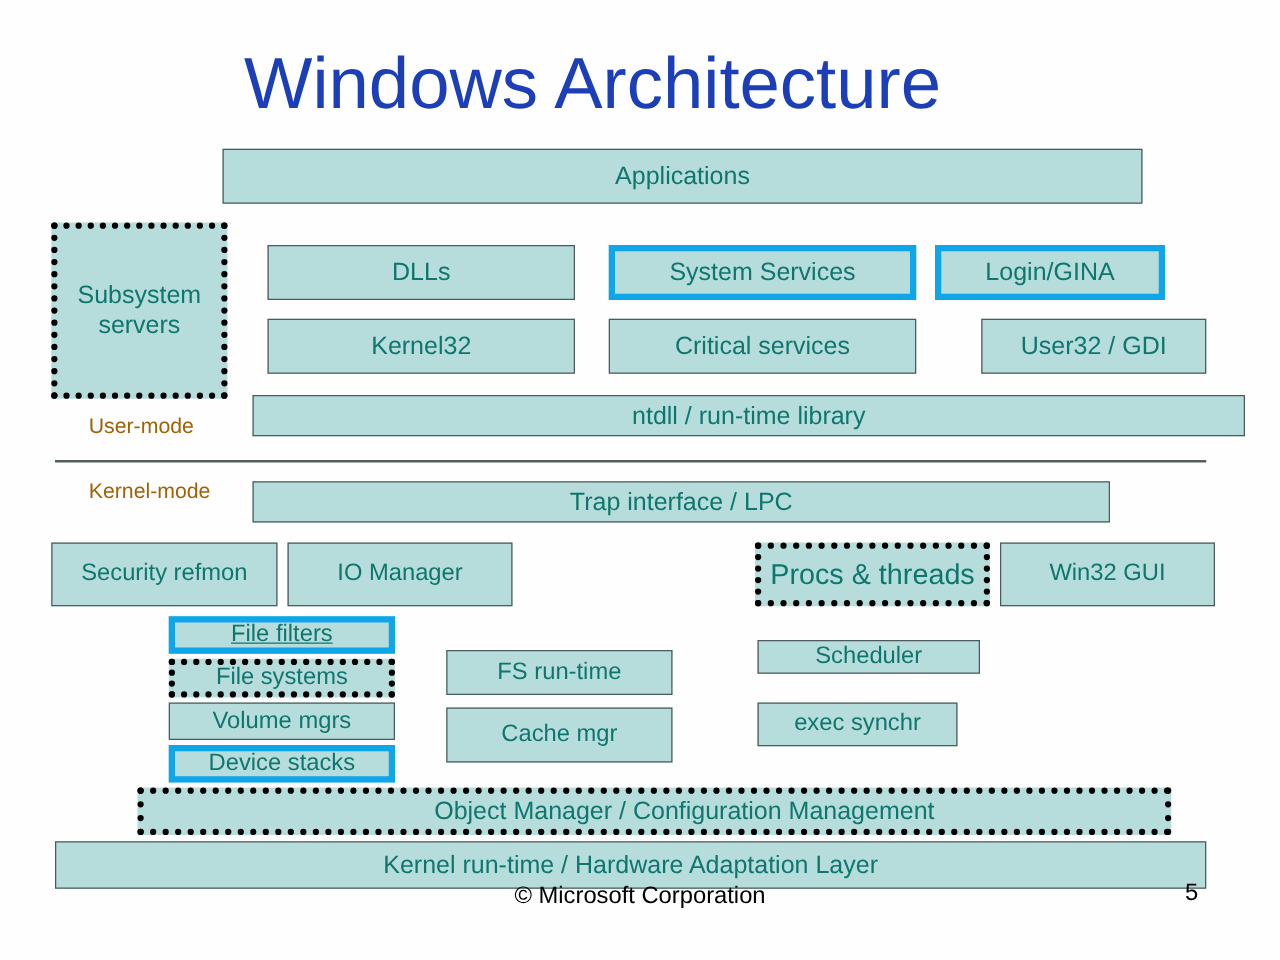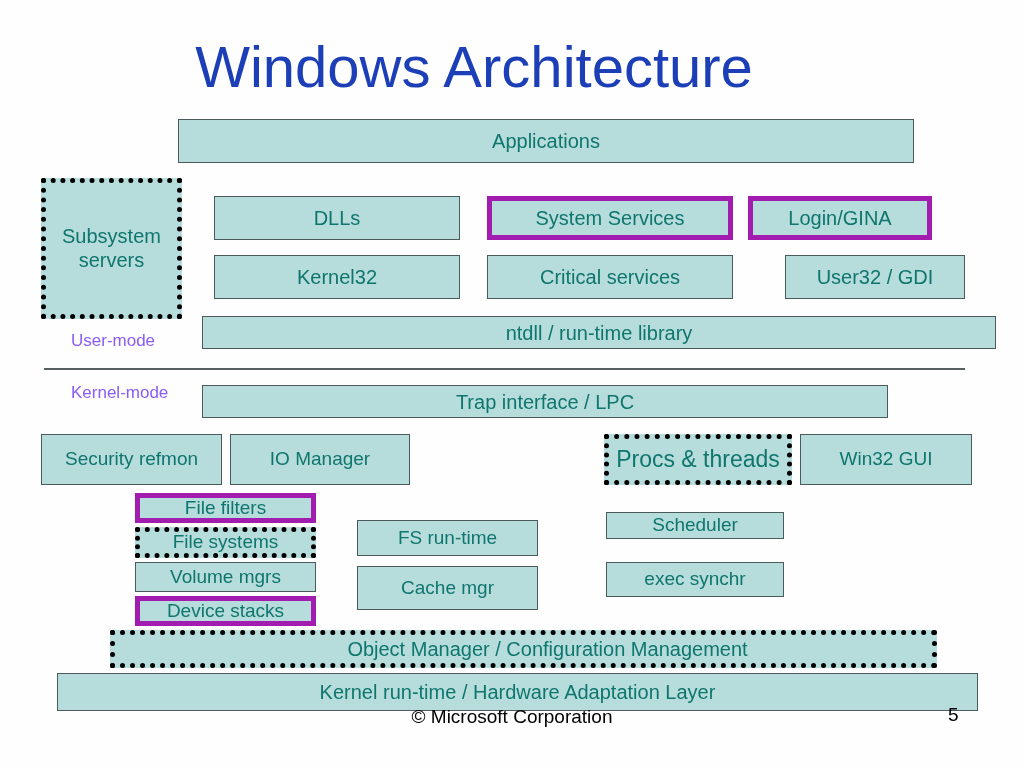--- a/index.html
+++ b/index.html
@@ -37,28 +37,28 @@
     color: #0f766e;
     font-size: 20px;
     text-align: center;
     line-height: 1.1;
     white-space: nowrap;
   }
   .thin {
     border: 1.4px solid #4b5b5b;
   }
   .thick {
-    border: 5px solid #a21caf;
+    border: 5px solid #0ea5e9;
   }
   .dotted {
     border: 5px dotted #000000;
   }
   .label {
     position: absolute;
-    color: #8b5cf6;
+    color: #a16207;
     font-size: 17px;
     white-space: nowrap;
   }
   .divider {
     position: absolute;
     background: #555f5f;
     height: 1.6px;
   }
   .footer {
     position: absolute;
@@ -106,37 +106,37 @@
 
   <div class="box thin" style="left:202px; top:385px; width:686px; height:33px;">Trap interface / LPC</div>
 
   <div class="box thin" style="left:230px; top:434px; width:180px; height:51px; font-size:19px;">IO Manager</div>
 
 
   <div class="box dotted" style="left:604px; top:434px; width:188px; height:51px; font-size:23px;">Procs &amp; threads</div>
 
   <div class="box thin" style="left:800px; top:434px; width:172px; height:51px; font-size:19px;">Win32 GUI</div>
 
-  <div class="box thick" style="left:135px; top:493px; width:181px; height:30px; font-size:19px;">File filters</div>
+  <div class="box thick" style="left:135px; top:493px; width:181px; height:30px; font-size:19px;text-decoration:underline;">File filters</div>
 
   <div class="box dotted" style="left:135px; top:527px; width:181px; height:31px; font-size:19px;">File systems</div>
 
   <div class="box thin" style="left:135px; top:562px; width:181px; height:30px; font-size:19px;">Volume mgrs</div>
 
   <div class="box thick" style="left:135px; top:596px; width:181px; height:30px; font-size:19px;">Device stacks</div>
 
   <div class="box thin" style="left:357px; top:520px; width:181px; height:36px; font-size:19px;">FS run-time</div>
 
   <div class="box thin" style="left:357px; top:566px; width:181px; height:44px; font-size:19px;">Cache mgr</div>
 
   <div class="box thin" style="left:606px; top:512px; width:178px; height:27px; font-size:19px;">Scheduler</div>
 
-  <div class="box thin" style="left:606px; top:562px; width:178px; height:35px; font-size:19px;">exec synchr</div>
+  <div class="box thin" style="left:606px; top:562px; width:160px; height:35px; font-size:19px;">exec synchr</div>
 
   <div class="box dotted" style="left:110px; top:630px; width:827px; height:38px;padding-left:48px;">Object Manager / Configuration Management</div>
 
-  <div class="box thin" style="left:57px; top:673px; width:921px; height:38px;">Kernel run-time / Hardware Adaptation Layer</div>
+  <div class="box thin" style="left:44px; top:673px; width:921px; height:38px;">Kernel run-time / Hardware Adaptation Layer</div>
 
   <div class="footer" style="left:0; top:706px; width:1024px; text-align:center;">© Microsoft Corporation</div>
 
   <div class="footer" style="left:948px; top:704px;">5</div>
 
 </div>
 
 </body></html>

